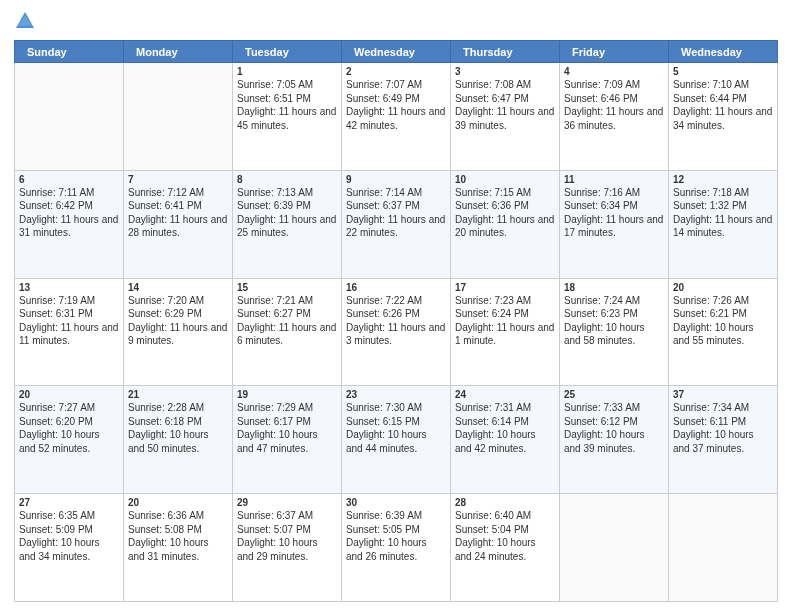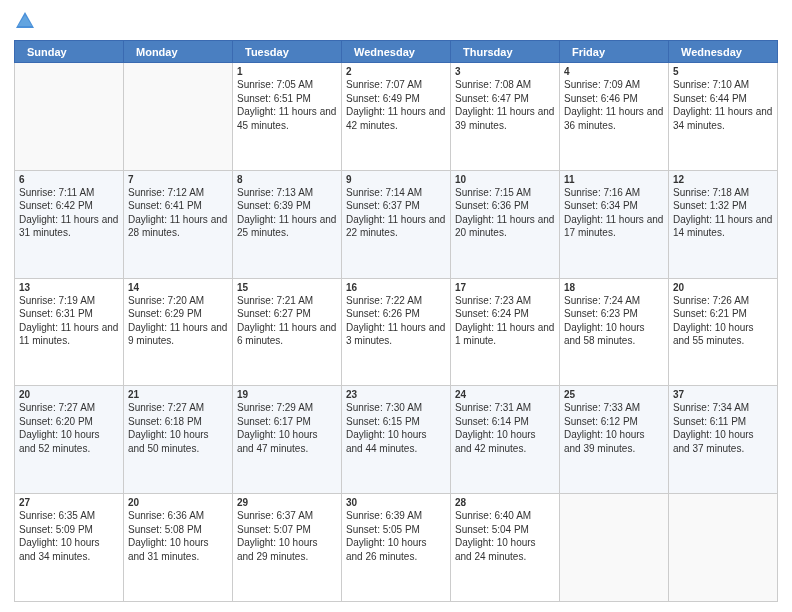--- a/index.html
+++ b/index.html
@@ -263,21 +263,21 @@
         </tr>
         <tr>
           <td>
             <span class="day-number">20</span>
             <div class="cell-text">Sunrise: 7:27 AM
 Sunset: 6:20 PM
 Daylight: 10 hours and 52 minutes.</div>
           </td>
           <td>
             <span class="day-number">21</span>
-            <div class="cell-text">Sunrise: 7:27 AM
+            <div class="cell-text">Sunrise: 2:28 AM
 Sunset: 6:18 PM
 Daylight: 10 hours and 50 minutes.</div>
           </td>
           <td>
             <span class="day-number">19</span>
             <div class="cell-text">Sunrise: 7:29 AM
 Sunset: 6:17 PM
 Daylight: 10 hours and 47 minutes.</div>
           </td>
           <td>

